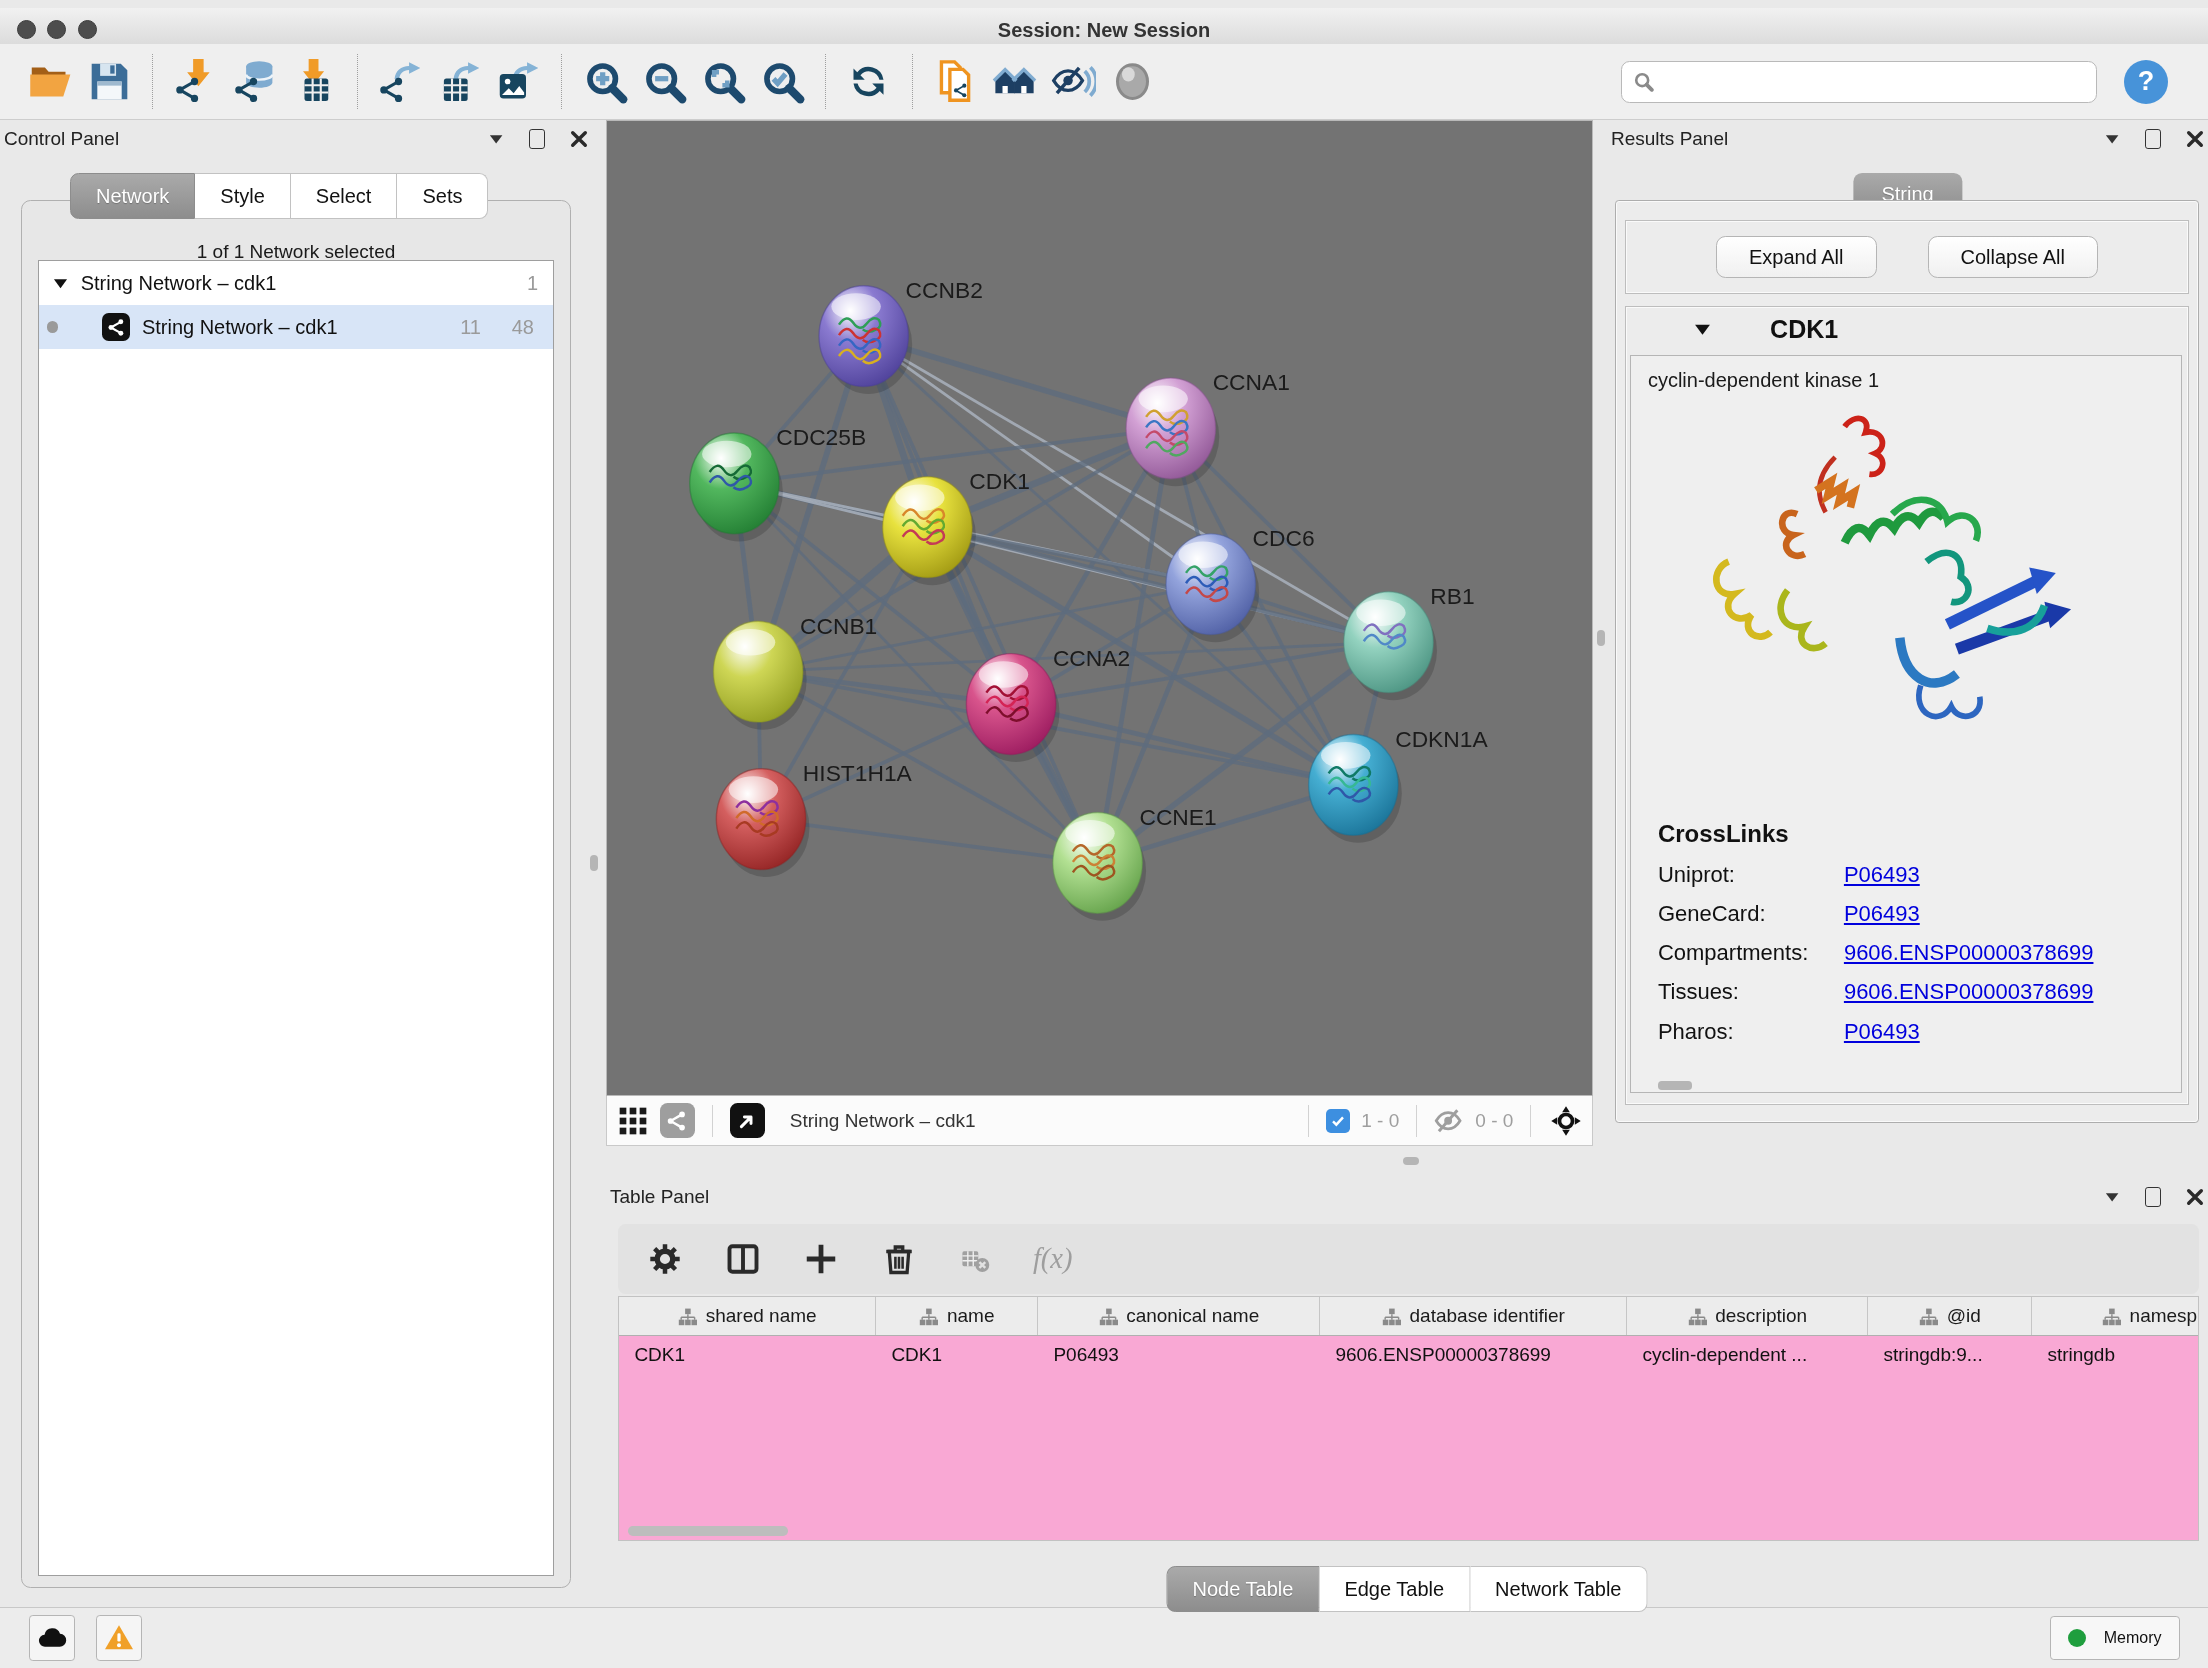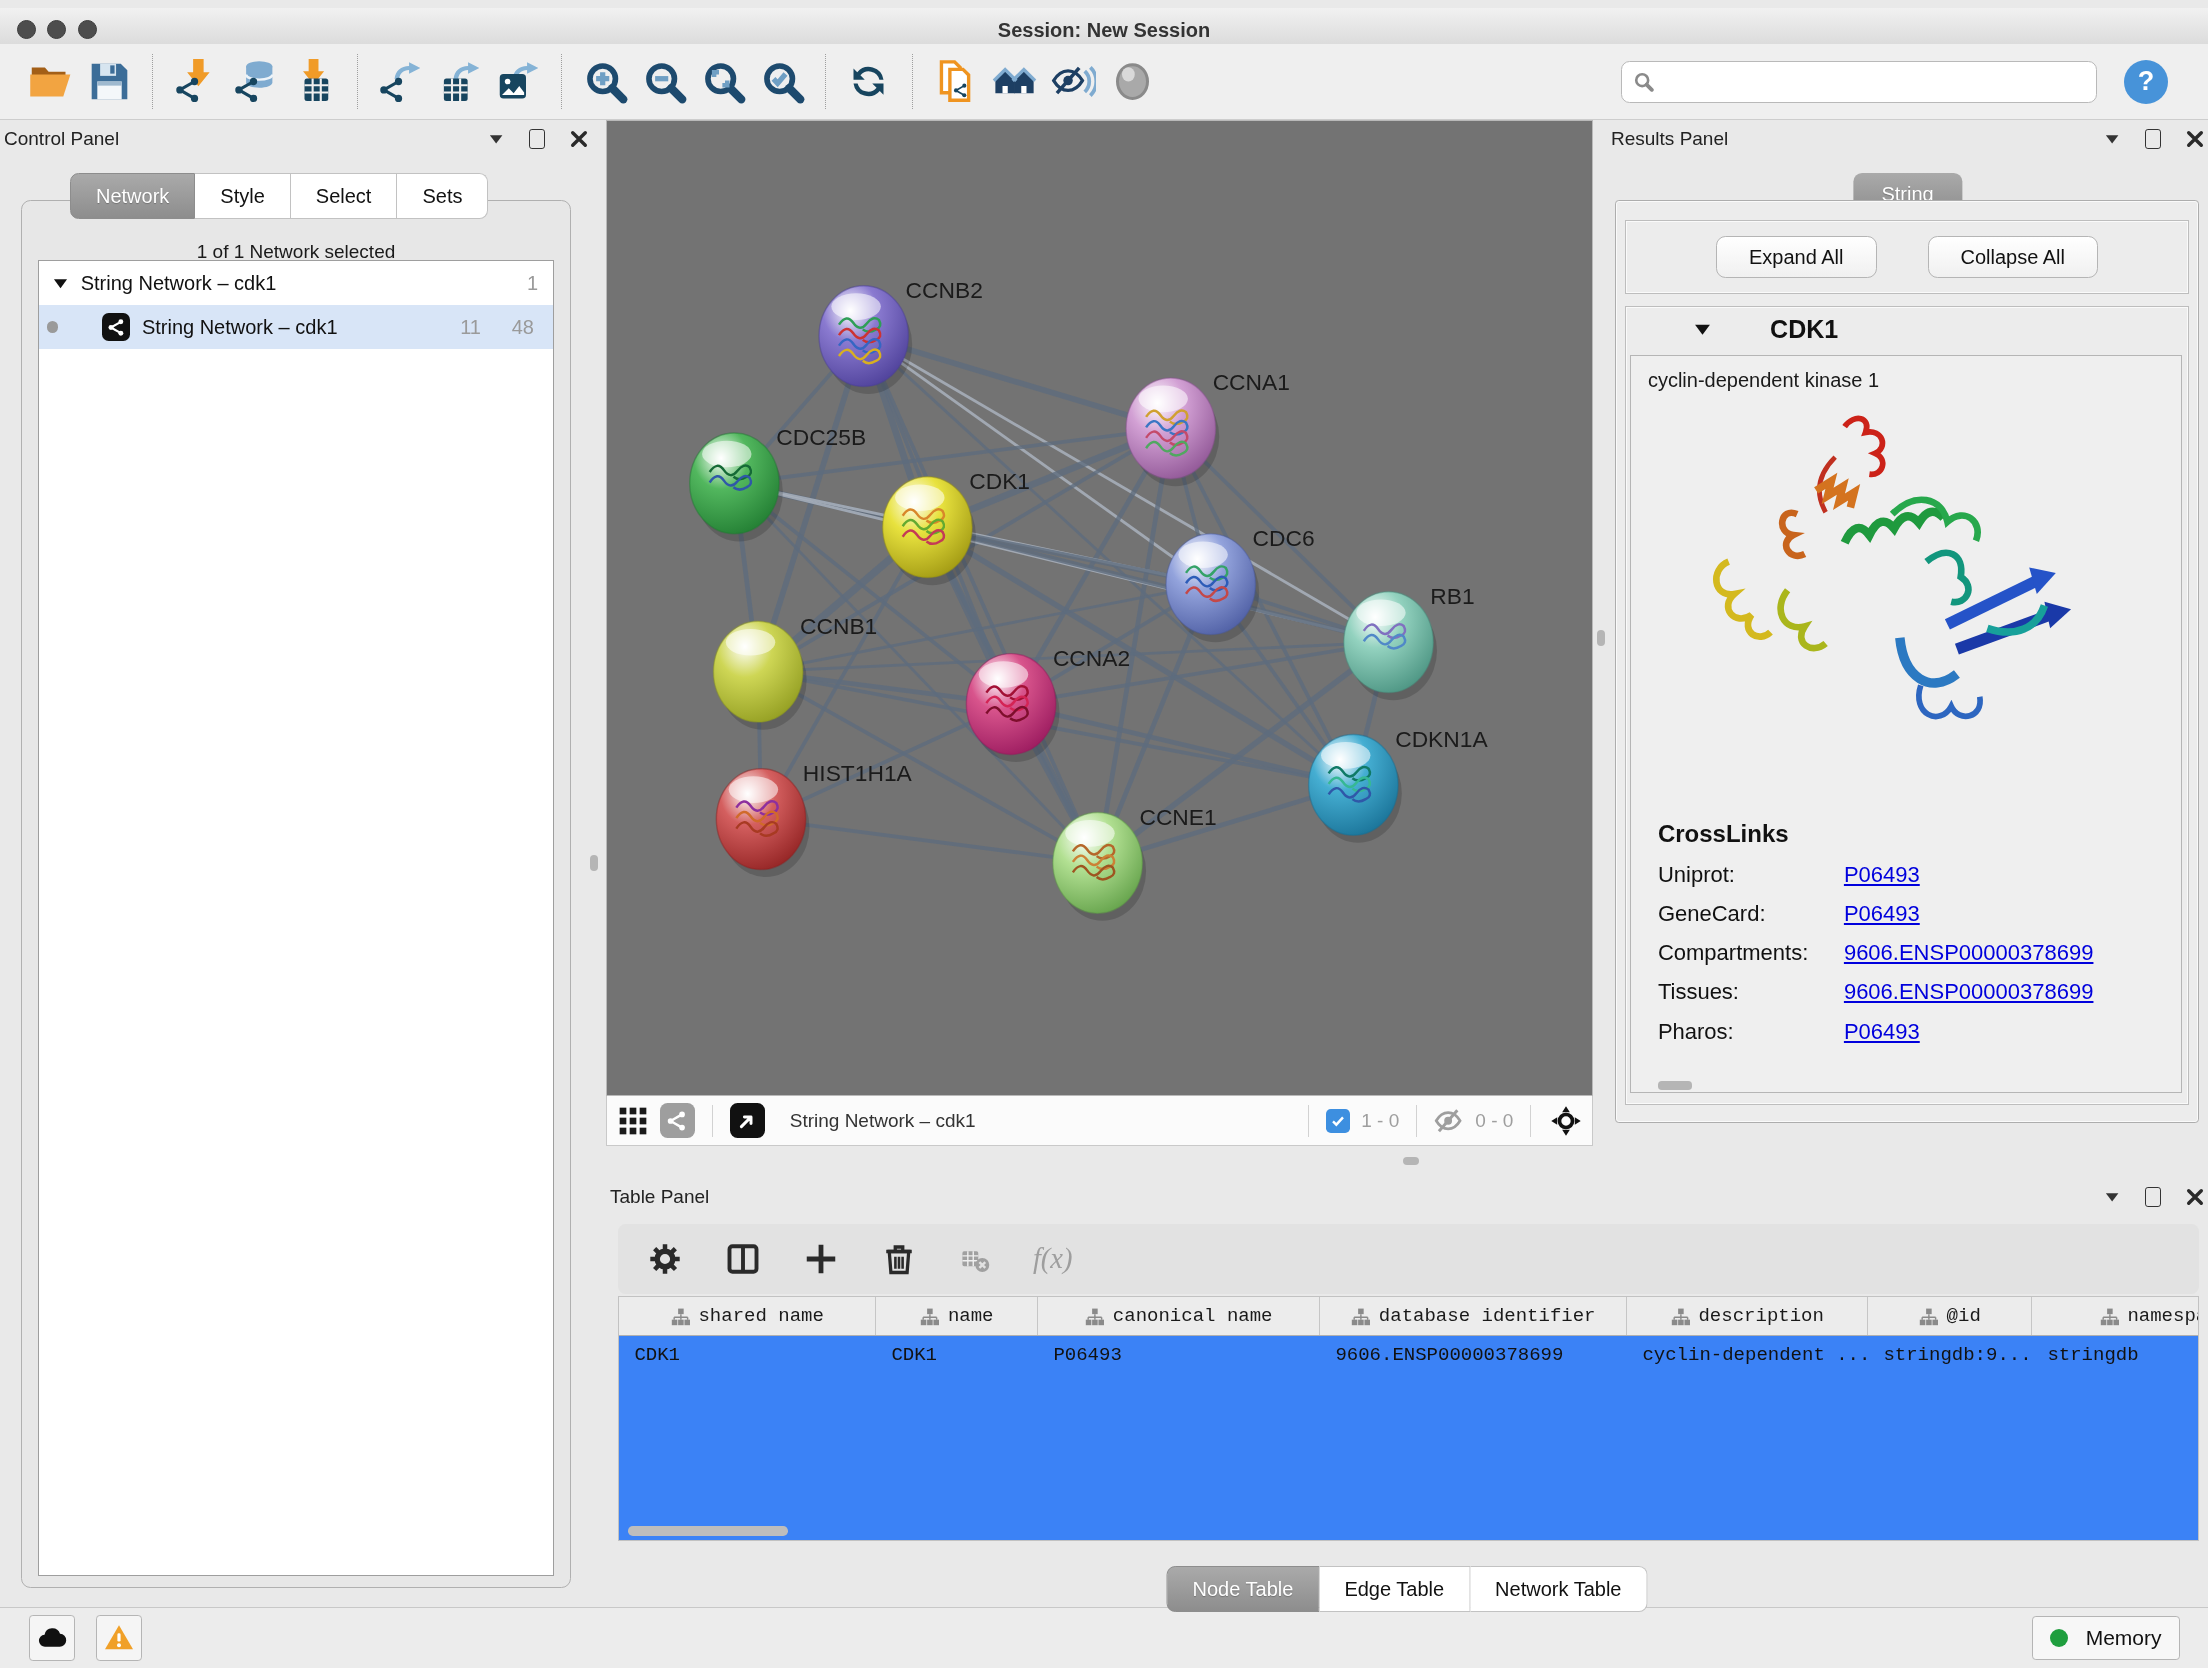--- a/index.html
+++ b/index.html
@@ -69,33 +69,33 @@
   .cl-title{font-size:24px;font-weight:bold;color:#111;margin-top:11.4px;}
   .cl-row{display:flex;margin-top:13.3px;font-size:22px;color:#111;}
   .cl-label{width:186px;flex:none;}
   .cl-link{color:#0000dd;text-decoration:underline;}
   .mini-thumb{position:absolute;left:27px;bottom:1.9px;width:34px;height:8.6px;background:#b5b5b5;border-radius:3.8px;}
   
   .tp{position:absolute;left:606px;top:1052px;right:0;height:436px;margin-top:6px;}
   .tp-toolbar{position:absolute;left:12.4px;right:8.6px;top:46px;height:70px;background:#e2e2e2;border-radius:7.6px;display:flex;align-items:center;padding-left:28.5px;gap:42px;box-sizing:border-box;}
   .tp-toolbar svg{width:36px;height:36px;}
   .fx{font-family:"Liberation Serif",serif;font-style:italic;font-size:28.5px;color:#9e9e9e;}
-  .tp-table{position:absolute;left:12.4px;right:8.6px;top:118px;height:245px;background:#3b82f6;border:1px solid #c2c2c2;overflow:hidden;box-sizing:border-box;font-family:Liberation Mono, monospace;}
+  .tp-table{position:absolute;left:12.4px;right:8.6px;top:118px;height:245px;background:#f9a8d4;border:1px solid #c2c2c2;overflow:hidden;box-sizing:border-box;}
   .thead{display:flex;height:38px;background:#ececec;border-bottom:1px solid #b0b0b0;}
   .th{flex:none;display:flex;align-items:center;justify-content:center;gap:8.6px;font-size:19px;color:#1a1a1a;border-right:1px solid #c6c6c6;box-sizing:border-box;overflow:hidden;white-space:nowrap;}
   .th svg{width:19px;height:19px;flex:none;}
   .trow{display:flex;height:38px;}
   .td{flex:none;font-size:19px;color:#111;line-height:38px;padding-left:15px;box-sizing:border-box;white-space:nowrap;overflow:hidden;}
   .hthumb{position:absolute;left:22px;bottom:78px;width:160px;height:10.5px;background:#bdbdbd;border-radius:4.8px;}
   .tp-tabs{left:50%;transform:translateX(-50%);top:388px;}
   
   .statusbar{position:absolute;left:0;right:0;bottom:0;height:61px;background:#ececec;border-top:1px solid #c8c8c8;display:flex;align-items:center;padding:0 28.5px;gap:21px;box-sizing:border-box;}
   .sbtn{width:44px;height:44px;background:#f5f5f5;border:1px solid #b5b5b5;border-radius:3.8px;display:flex;align-items:center;justify-content:center;}
   .sbtn svg{width:32px;height:32px;}
-  .membtn{margin-left:auto;height:42px;padding:0 17px;background:#f7f7f7;border:1px solid #b5b5b5;border-radius:3.8px;display:flex;align-items:center;gap:18px;font-size:21px;color:#111;}
+  .membtn{margin-left:auto;height:42px;padding:0 17px;background:#f7f7f7;border:1px solid #b5b5b5;border-radius:3.8px;display:flex;align-items:center;gap:18px;font-size:16px;color:#111;}
   .memdot{width:18px;height:18px;border-radius:50%;background:#1f9e3e;}
   .tri{display:inline-flex;}
 </style>
 </head>
 <body>
 
 <svg width="0" height="0" style="position:absolute">
   <defs>
     <symbol id="s-tri" viewBox="0 0 16 16">
         <path d="M1 3.5h14L8 13z" fill="currentColor"></path>

